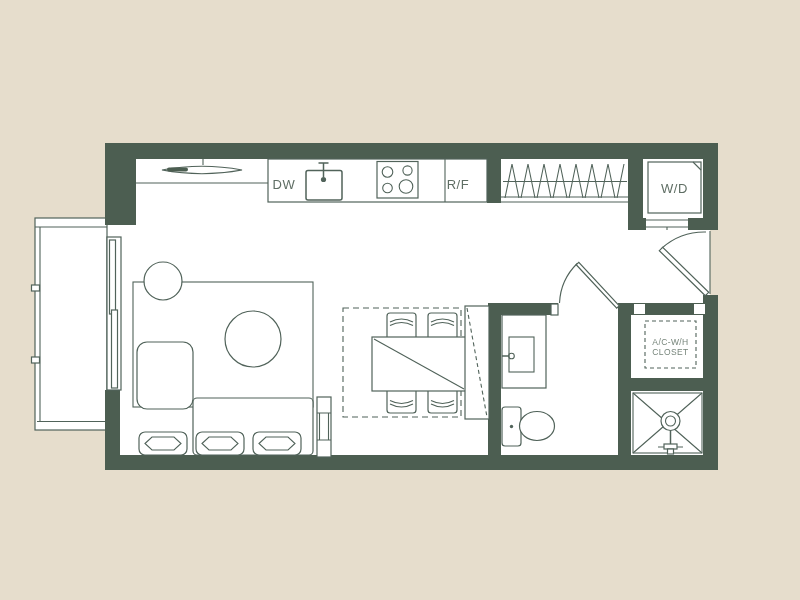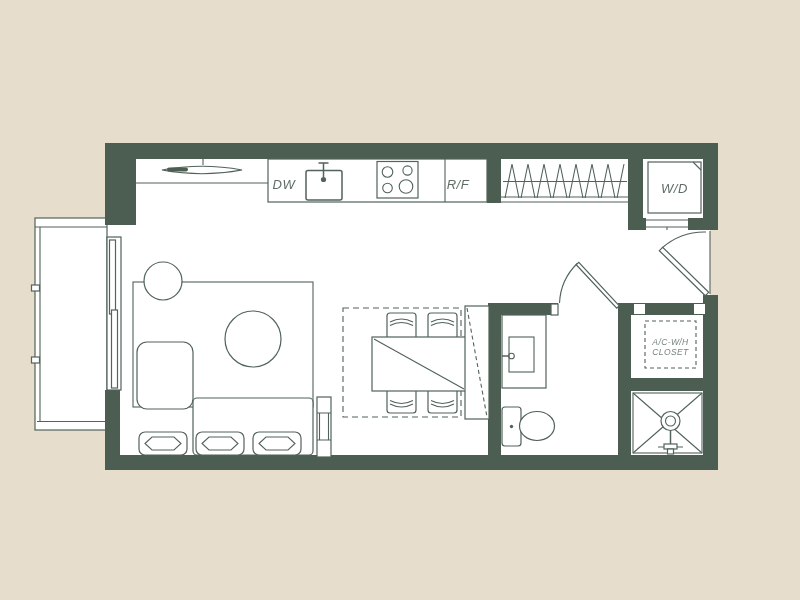--- a/index.html
+++ b/index.html
@@ -1,21 +1,21 @@
 <!DOCTYPE html>
 <html style="--bg: #e6ddcc; --wall: #4c5e51; --line: #51635a; --floor: #ffffff; --text: #5f6e64; --text-light: #76847a;"><head>
 <meta charset="utf-8">
 <style>
   :root{
     --bg:#e6ddcc; --wall:#4c5e51; --line:#51635a; --text:#5f6e64;
     --text-light:#76847a; --floor:#ffffff;
   }
   html,body{margin:0;padding:0;}
   body{background:var(--bg);font-family:"Liberation Sans",sans-serif;}
-  .stage{position:relative;width:800px;height:600px;background:var(--bg);overflow:hidden;font-style:italic;}
+  .stage{position:relative;width:800px;height:600px;background:var(--bg);overflow:hidden;}
   svg{position:absolute;left:0;top:0;}
   .wall{fill:var(--wall);stroke:none;}
   .floor{fill:var(--floor);stroke:none;}
   .ln{fill:none;stroke:var(--line);stroke-width:1.1;}
   .ln-th{fill:none;stroke:var(--line);stroke-width:1.5;}
   .wfill{fill:var(--floor);stroke:var(--line);stroke-width:1.2;}
   .wfill-th{fill:var(--floor);stroke:var(--line);stroke-width:1.5;}
   .dash{fill:none;stroke:var(--line);stroke-width:1.1;stroke-dasharray:6 4;}
   .dash-sm{fill:none;stroke:var(--line);stroke-width:1.1;stroke-dasharray:4 3;}
   .lbl{fill:var(--text);font-family:"Liberation Sans",sans-serif;font-size:13px;letter-spacing:0.6px;}

